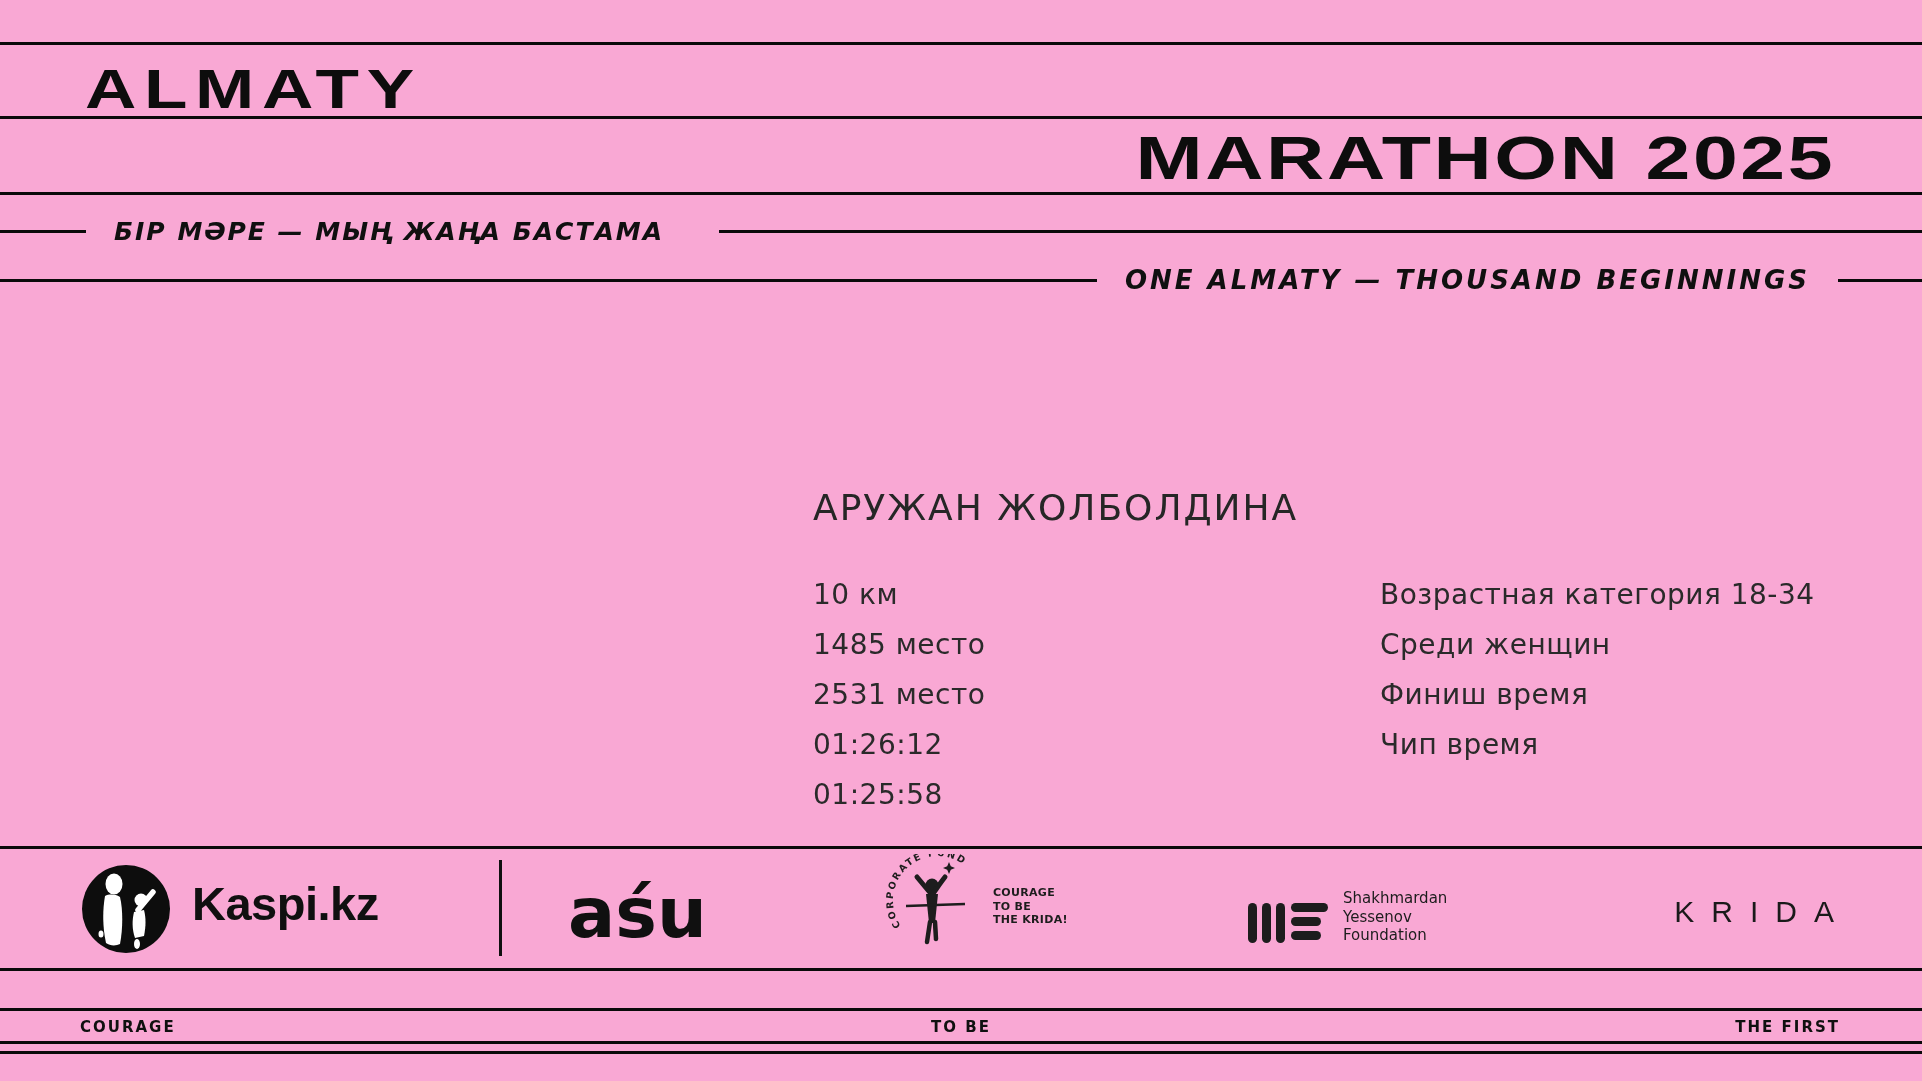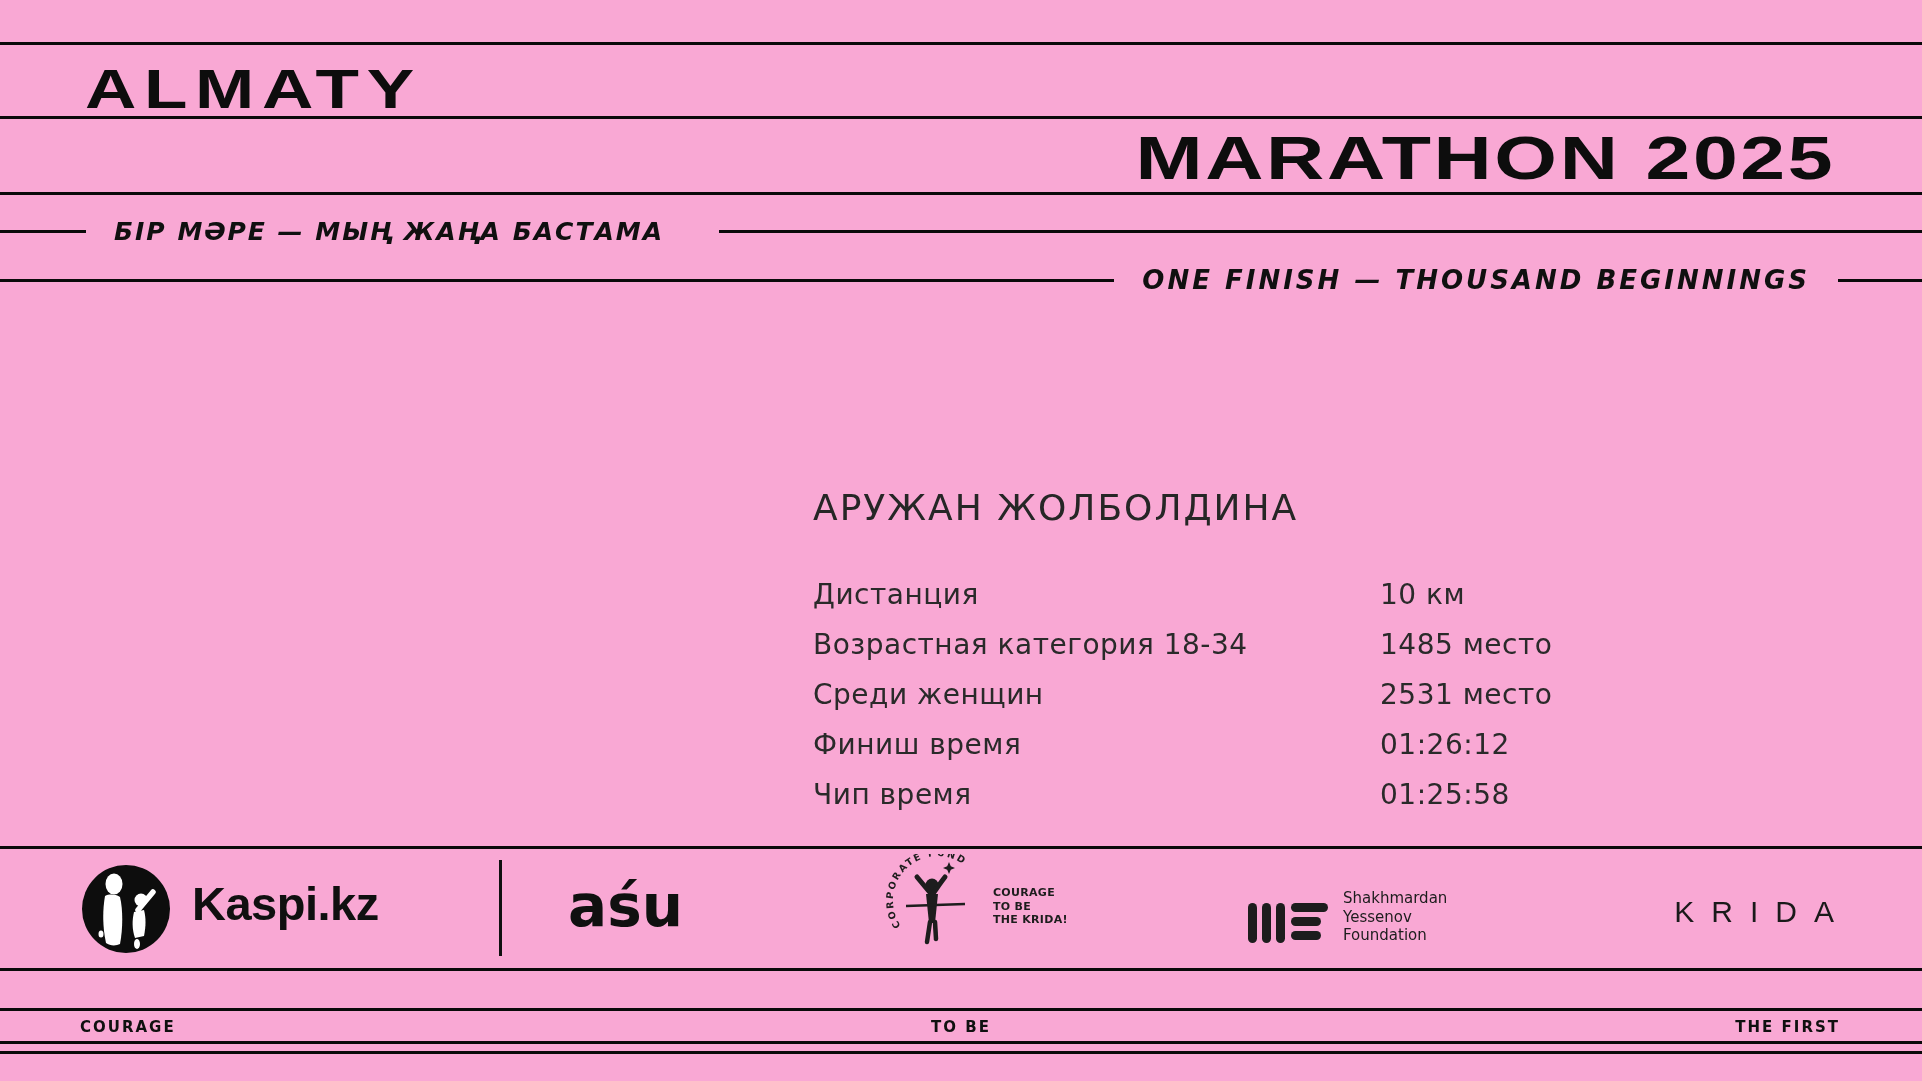--- a/index.html
+++ b/index.html
@@ -18,21 +18,21 @@
   .dash{height:3px;background:#0a0a0a;flex:0 0 auto;}
   .grow-line{height:3px;background:#0a0a0a;flex:1 1 auto;}
   .certificate{position:absolute;right:80px;top:312px;font-family:"Liberation Sans", sans-serif;font-weight:400;font-size:104px;line-height:1;letter-spacing:6px;color:#0e0e0e;white-space:nowrap;}
   .name{position:absolute;left:813px;top:487px;font-size:36px;font-weight:400;letter-spacing:2px;color:#262626;white-space:nowrap;}
   .results{position:absolute;left:813px;top:570px;display:grid;grid-template-columns:567px auto;grid-auto-rows:50px;color:#2a2a2a;font-size:28px;letter-spacing:0.5px;}
   .results .cell{line-height:50px;white-space:nowrap;}
   .sponsor-strip{position:absolute;left:0;top:846px;right:0;height:125px;border-radius:22px;}
   .kaspi-logo{position:absolute;left:80px;top:17px;}
   .kaspi-text{position:absolute;left:192px;top:30px;font-family:"Liberation Sans", sans-serif;font-weight:700;font-size:47px;letter-spacing:-0.5px;color:#101010;}
   .sponsor-divider{position:absolute;left:499px;top:14px;width:3px;height:96px;background:#101010;}
-  .asu{position:absolute;left:568px;top:26px;font-size:58px;font-weight:700;color:#101010;letter-spacing:0px;}
+  .asu{position:absolute;left:568px;top:26px;font-size:70px;font-weight:700;color:#101010;letter-spacing:0px;}
   .cf-svg{position:absolute;left:885px;top:8px;}
   .cf-lines{position:absolute;left:993px;top:40px;font-size:11px;line-height:13.5px;font-weight:600;color:#1d1d1d;letter-spacing:0.3px;}
   .yessenov{position:absolute;left:1246px;top:42px;display:flex;align-items:flex-end;}
   .yessenov-text{margin-left:13px;font-size:15px;line-height:18.5px;color:#1d1d1d;font-weight:500;margin-top:1px;}
   .krida{position:absolute;right:88px;top:49px;font-family:"Liberation Sans", sans-serif;font-size:30px;font-weight:400;letter-spacing:17px;margin-right:-17px;color:#1a1a1a;}
   .footer-text{position:absolute;top:1018px;font-size:15px;font-weight:600;letter-spacing:2px;color:#101010;white-space:nowrap;}
   .footer-left{left:80px;}
   .footer-center{left:50%;transform:translateX(-50%);}
   .footer-right{right:82px;}
 </style>
@@ -52,29 +52,28 @@
   <div class="rule" style="top:192px"></div>
 
   <div class="slogan-row slogan-kz">
     <div class="dash" style="width:86px"></div>
     <div class="slogan-text">БІР МӘРЕ — МЫҢ ЖАҢА БАСТАМА</div>
     <div class="grow-line"></div>
   </div>
 
   <div class="slogan-row slogan-en">
     <div class="grow-line"></div>
-    <div class="slogan-text">ONE FINISH — THOUSAND BEGINNINGS</div>
+    <div class="slogan-text">ONE ALMATY — THOUSAND BEGINNINGS</div>
     <div class="dash" style="width:84px"></div>
   </div>
 
 
   <div class="name">АРУЖАН ЖОЛБОЛДИНА</div>
 
   <div class="results">
-    <div class="cell">Дистанция</div>
     <div class="cell">10 км</div>
     <div class="cell">Возрастная категория 18-34</div>
     <div class="cell">1485 место</div>
     <div class="cell">Среди женщин</div>
     <div class="cell">2531 место</div>
     <div class="cell">Финиш время</div>
     <div class="cell">01:26:12</div>
     <div class="cell">Чип время</div>
     <div class="cell">01:25:58</div>
   </div>

